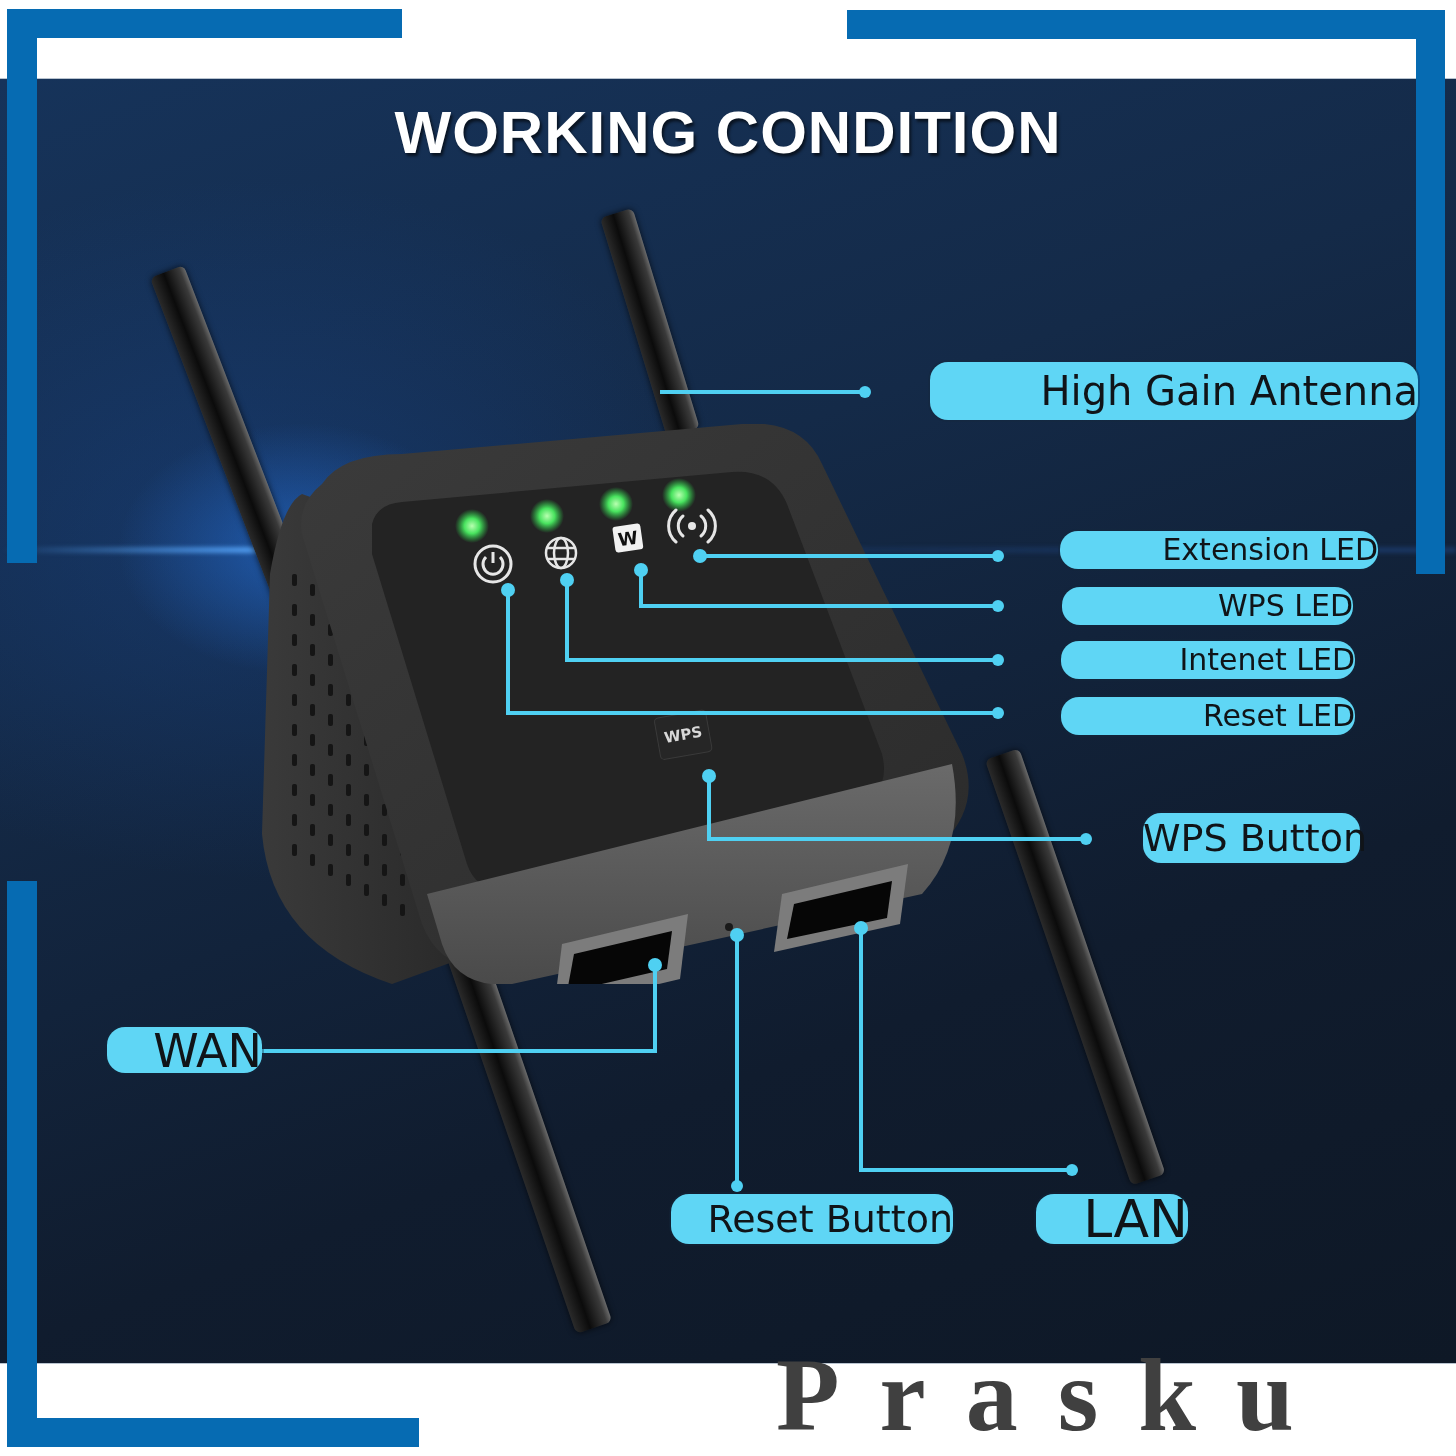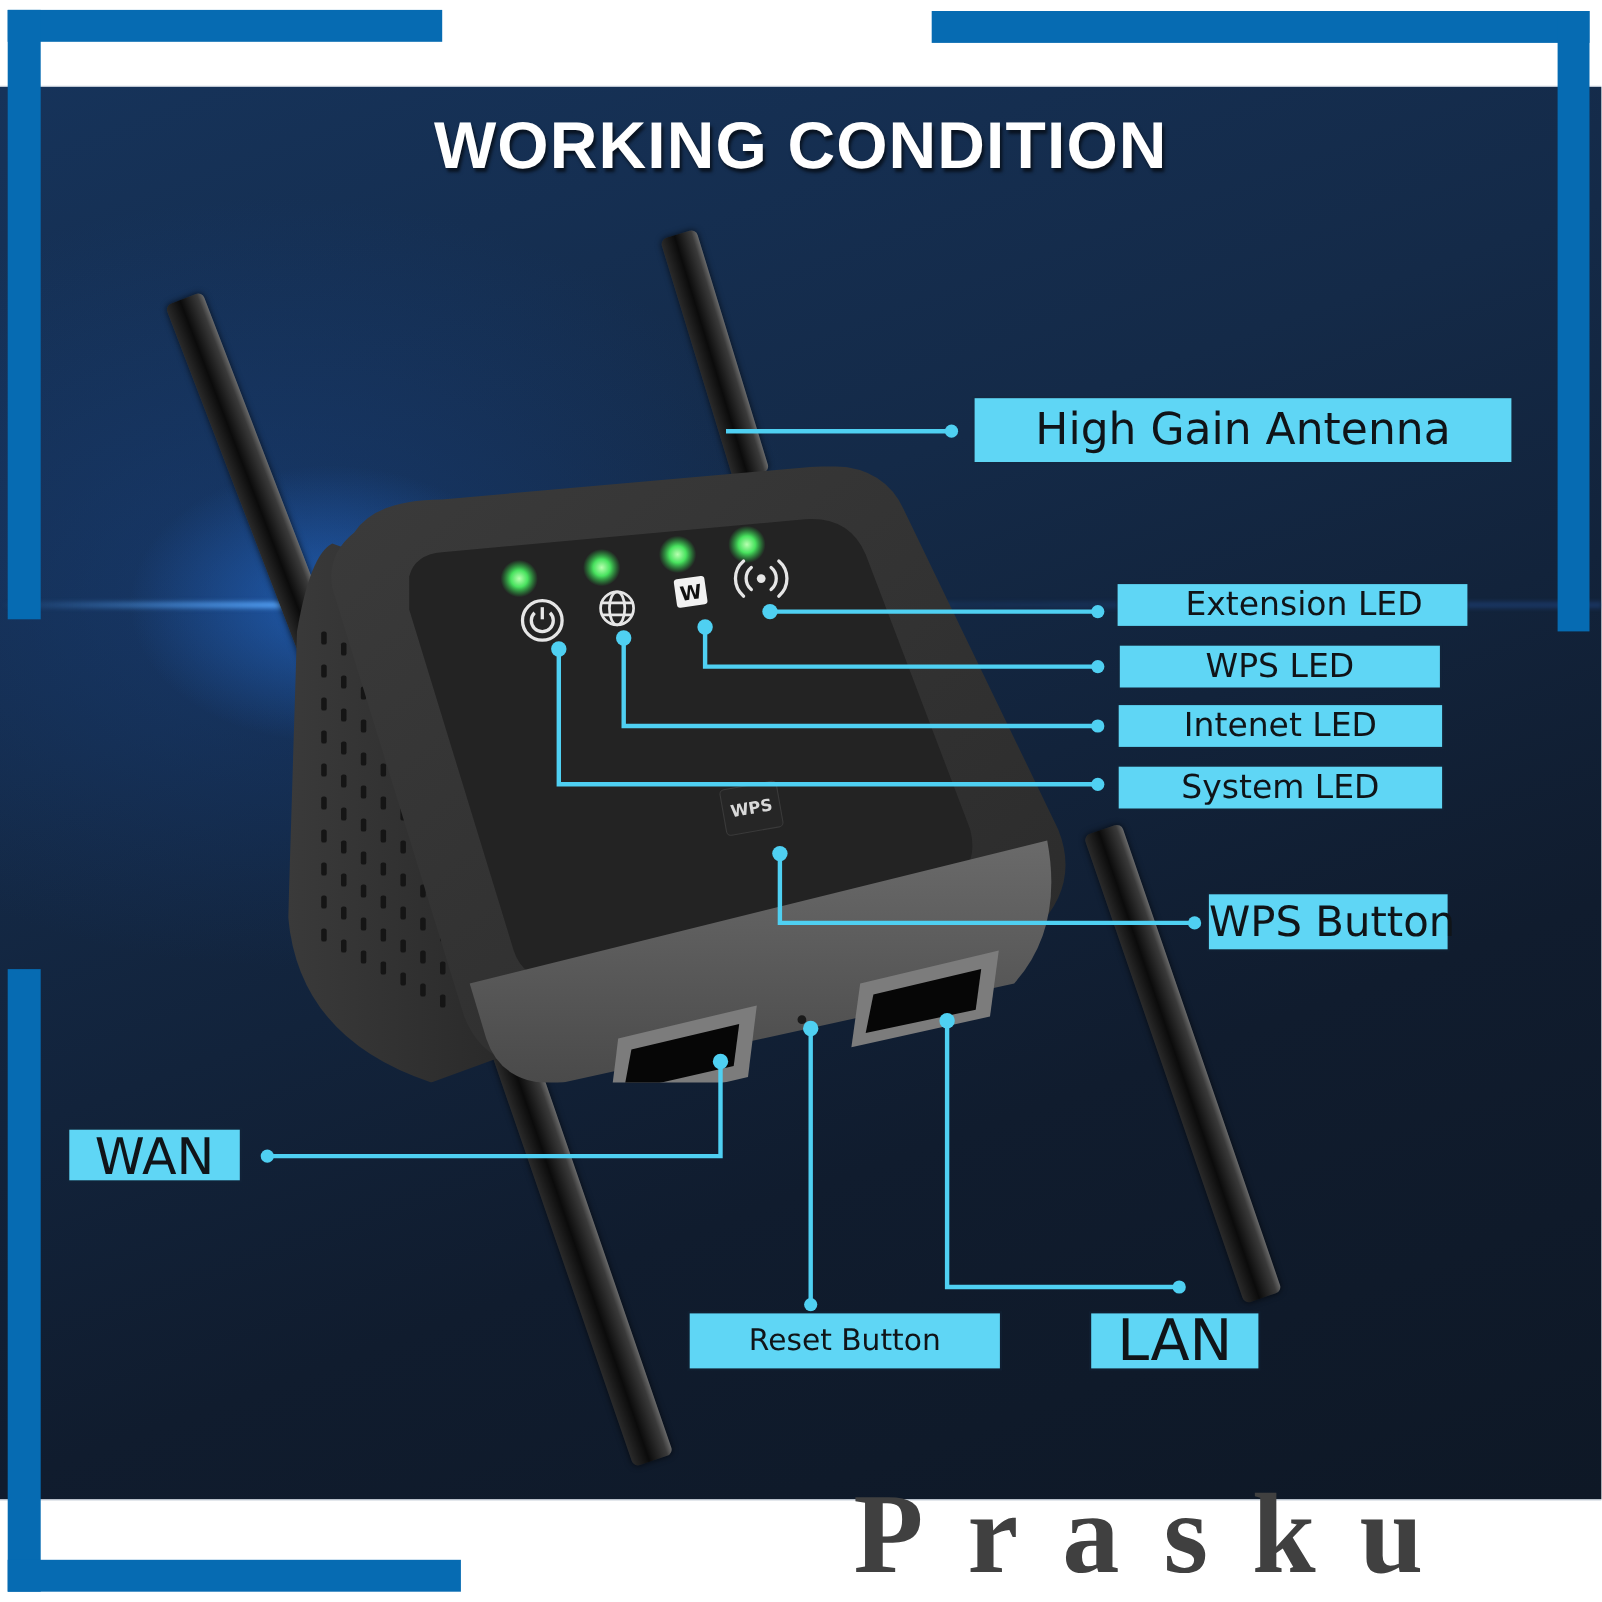--- a/index.html
+++ b/index.html
@@ -31,23 +31,24 @@
   }
   .antenna {
     position: absolute; background: linear-gradient(90deg, #2a2a2a, #0b0b0b 40%, #3a3a3a 85%, #6a6a6a);
     border-radius: 6px; box-shadow: 0 0 6px rgba(0,0,0,0.7);
   }
   .device {
     position: absolute; left: 262px; top: 424px; width: 740px; height: 560px;
   }
   .label {
     position: absolute; background: #5fd6f5; color: #101418;
-    border-radius: 0; text-align: center; white-space: nowrap;
+    border-radius: 18px; text-align: right; white-space: nowrap;
     font-family: "DejaVu Sans", sans-serif;
     box-shadow: 0 0 0 2px rgba(20,40,60,0.35);
+    margin-left: 44px;
   }
   .brand {
     position: absolute; left: 776px; top: 1343px; color: #404040;
     font-family: Liberation Serif, serif; font-weight: bold;
     font-size: 104px; letter-spacing: 40px; line-height: 1;
   }
   svg.lines { position: absolute; left: 0; top: 0; pointer-events: none; }
 </style>
 </head>
 <body>
@@ -200,19 +201,19 @@
       <circle cx="737" cy="1186" r="6"></circle>
     <circle cx="861" cy="928" r="7"></circle>
       <circle cx="1072" cy="1170" r="6"></circle>
   </g>
 </svg>
 
 <div class="label" style="left:886px;top:362px;width:488px;height:58px;line-height:58px;font-size:40px;">High Gain Antenna</div>
 <div class="label" style="left:1016px;top:531px;width:297px;height:38px;line-height:38px;font-size:30px;padding-left:21px;">Extension LED</div>
 <div class="label" style="left:1018px;top:587px;width:291px;height:38px;line-height:38px;font-size:30px;">WPS LED</div>
 <div class="label" style="left:1017px;top:641px;width:294px;height:38px;line-height:38px;font-size:30px;">Intenet LED</div>
-<div class="label" style="left:1017px;top:697px;width:294px;height:38px;line-height:38px;font-size:30px;">System LED</div>
+<div class="label" style="left:1017px;top:697px;width:294px;height:38px;line-height:38px;font-size:30px;">Reset LED</div>
 <div class="label" style="left:1099px;top:813px;width:217px;height:50px;line-height:50px;font-size:38px;">WPS Button</div>
 <div class="label" style="left:63px;top:1027px;width:155px;height:46px;line-height:48px;font-size:46px;">WAN</div>
-<div class="label" style="left:627px;top:1194px;width:282px;height:50px;line-height:50px;font-size:27px;">Reset Button</div>
+<div class="label" style="left:627px;top:1194px;width:282px;height:50px;line-height:50px;font-size:38px;">Reset Button</div>
 <div class="label" style="left:992px;top:1194px;width:152px;height:50px;line-height:50px;font-size:52px;">LAN</div>
 
 <div class="brand">Prasku</div>
 
 </body></html>

